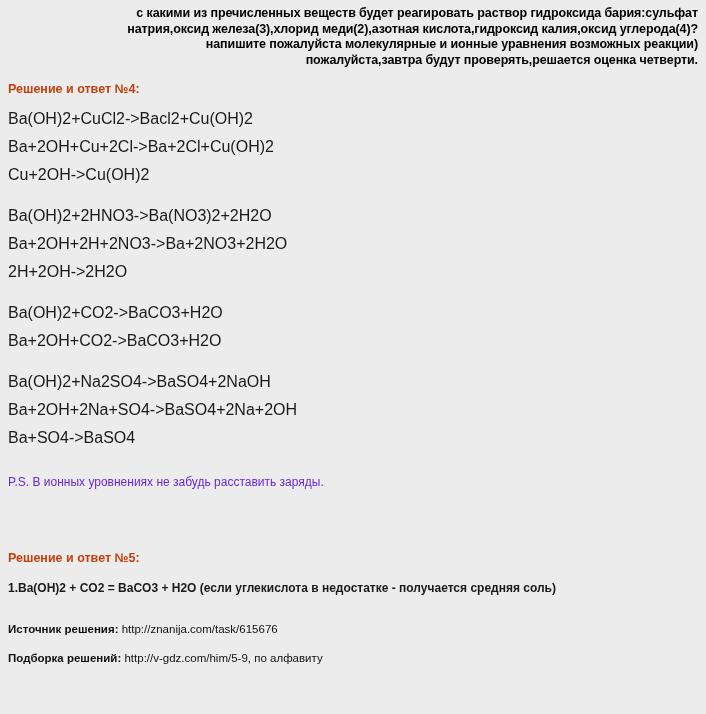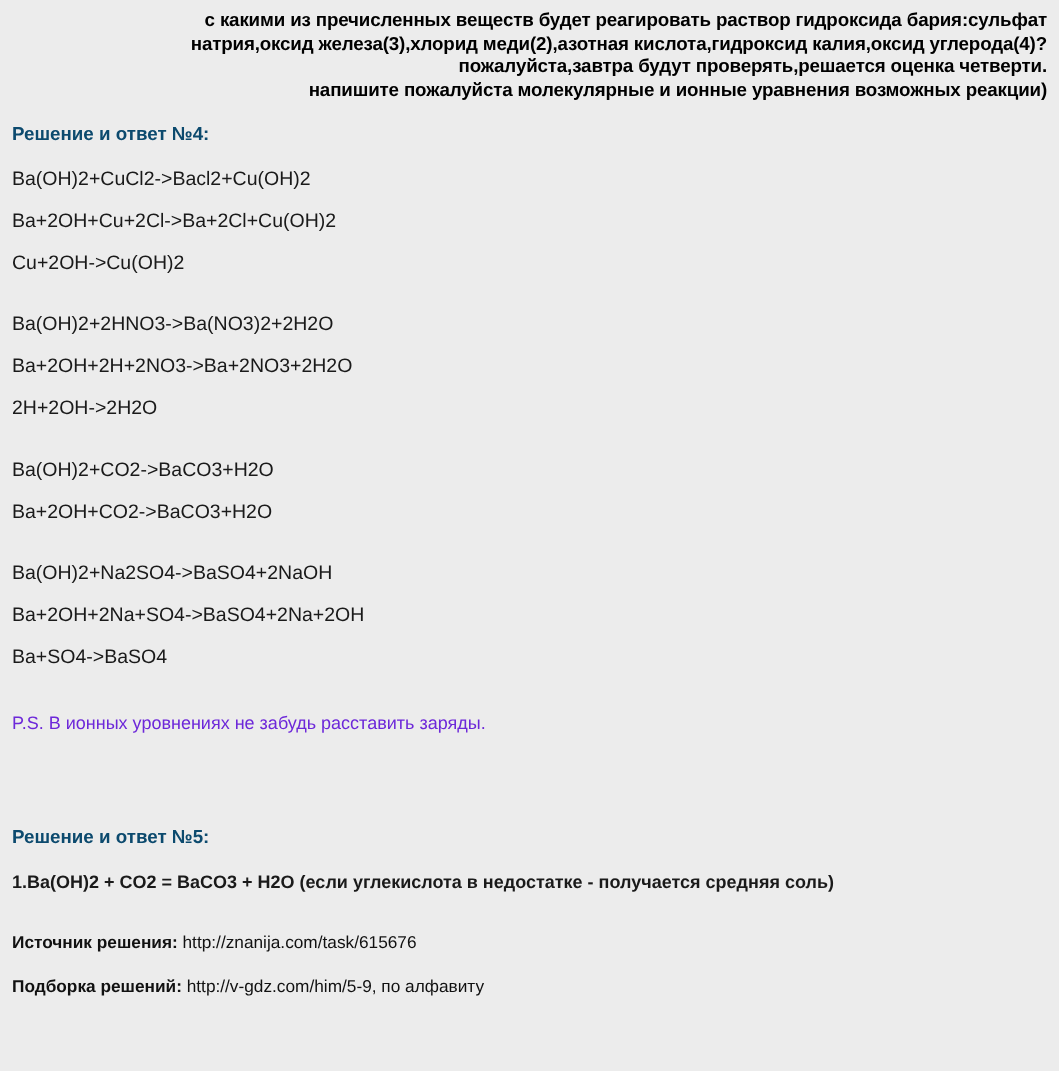--- a/index.html
+++ b/index.html
@@ -28,25 +28,25 @@
     color: #000000;
     margin: 0 0 14px 0;
     letter-spacing: -0.1px;
     text-align: right;
   }
   .question div { white-space: pre-wrap; }
 
   .section-title {
     font-size: 12.5px;
     font-weight: bold;
-    color: #0c4a6e;
+    color: #c2410c;
     margin: 0 0 16px 0;
   }
   .eq {
-    font-size: 13px;
+    font-size: 16px;
     line-height: 14px;
     color: #1a1a1a;
     margin: 0 0 14px 0;
     white-space: pre-wrap;
   }
   .eq.gap-after { margin-bottom: 27px; }
   .note {
     font-size: 12px;
     color: #6d28d9;
     margin: 30px 0 0 0;
@@ -72,22 +72,22 @@
   .footer-tail { color: #111111; }
 </style>
 </head>
 <body>
 
 <div class="page">
 
   <div class="question">
     <div>с какими из пречисленных веществ будет реагировать раствор гидроксида бария:сульфат</div>
     <div>натрия,оксид железа(3),хлорид меди(2),азотная кислота,гидроксид калия,оксид углерода(4)?</div>
+    <div>напишите пожалуйста молекулярные и ионные уравнения возможных реакции)</div>
     <div>пожалуйста,завтра будут проверять,решается оценка четверти.</div>
-    <div>напишите пожалуйста молекулярные и ионные уравнения возможных реакции)</div>
   </div>
 
   <div class="section-title">Решение и ответ №4:</div>
 
   <div class="eq">Ba(OH)2+CuCl2-&gt;Bacl2+Cu(OH)2</div>
   <div class="eq">Ba+2OH+Cu+2Cl-&gt;Ba+2Cl+Cu(OH)2</div>
   <div class="eq gap-after">Cu+2OH-&gt;Cu(OH)2</div>
   <div class="eq">Ba(OH)2+2HNO3-&gt;Ba(NO3)2+2H2O</div>
   <div class="eq">Ba+2OH+2H+2NO3-&gt;Ba+2NO3+2H2O</div>
   <div class="eq gap-after">2H+2OH-&gt;2H2O</div>

